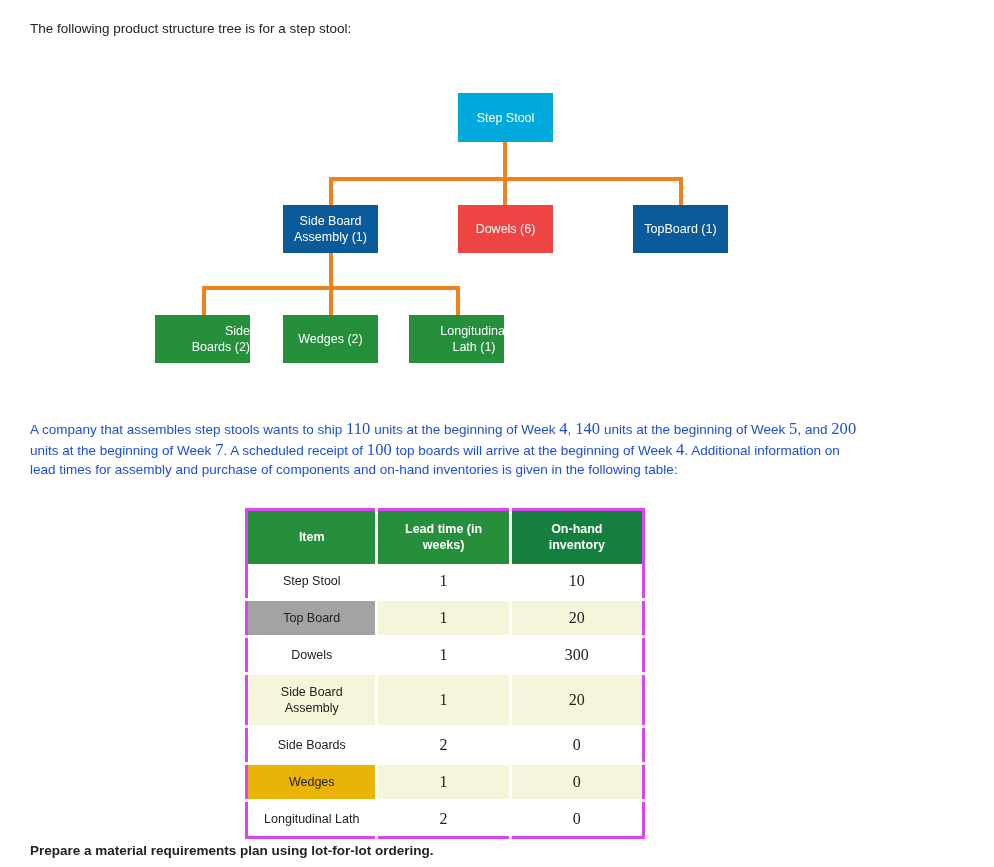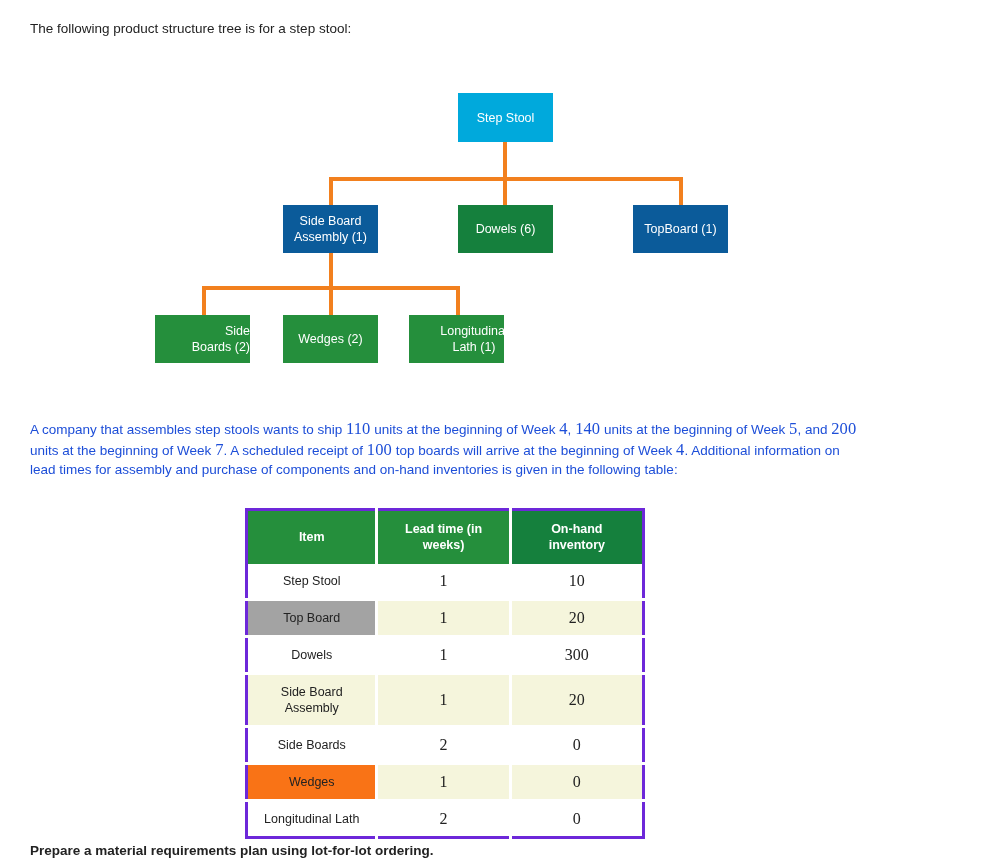--- a/index.html
+++ b/index.html
@@ -74,21 +74,21 @@
   .conn-h { height: 4px; }
 
   
   #data-table {
     position: absolute;
     left: 245px;
     top: 508px;
     width: 400px;
     border-collapse: collapse;
     background: #ffffff;
-    border: 3px solid #6d28d9;
+    border: 3px solid #d946ef;
   }
   #data-table thead th {
     background: #258f3c;
     color: #ffffff;
     font-weight: bold;
     font-size: 12.5px;
     line-height: 16px;
     padding: 10px 4px;
     text-align: center;
     vertical-align: middle;
@@ -148,21 +148,21 @@
 
     <div class="node node-l0" style="left: 458px; top: 93px; width: 95px; height: 49px; background: rgb(0, 169, 220);">
       <span>Step Stool</span>
     </div>
 
     <div class="node node-l1" style="left: 283px; top: 205px; width: 95px; height: 48px; flex-direction: column; background: rgb(11, 91, 154);">
       <span>Side Board</span>
       <span>Assembly (1)</span>
     </div>
 
-    <div class="node node-l1" style="left: 458px; top: 205px; width: 95px; height: 48px; background: #15803d;">
+    <div class="node node-l1" style="left: 458px; top: 205px; width: 95px; height: 48px; background: #ef4444;">
       <span>Dowels (6)</span>
     </div>
 
     <div class="node node-l1" style="left: 633px; top: 205px; width: 95px; height: 48px; flex-direction: row; background: rgb(11, 91, 154);">
       <span>Top</span>
       <span>Board (1)</span>
     </div>
 
     <div class="node node-l2" style="left: 155px; top: 315px; width: 95px; height: 48px; flex-direction: column; background: rgb(37, 143, 60); align-items: flex-end;">
       <span>Side</span>
@@ -228,21 +228,21 @@
         <td class="val-cell" style="background: rgb(245, 245, 220);">20</td>
       </tr>
       <tr class="odd">
         <td class="item-cell">
           <div>Side Boards</div>
         </td>
         <td class="val-cell">2</td>
         <td class="val-cell">0</td>
       </tr>
       <tr class="even">
-        <td class="item-cell" style="background: #f97316;">
+        <td class="item-cell" style="background: #eab308;">
           <div>Wedges</div>
         </td>
         <td class="val-cell" style="background: rgb(245, 245, 220);">1</td>
         <td class="val-cell" style="background: rgb(245, 245, 220);">0</td>
       </tr>
       <tr class="odd">
         <td class="item-cell">
           <div>Longitudinal Lath</div>
         </td>
         <td class="val-cell">2</td>

